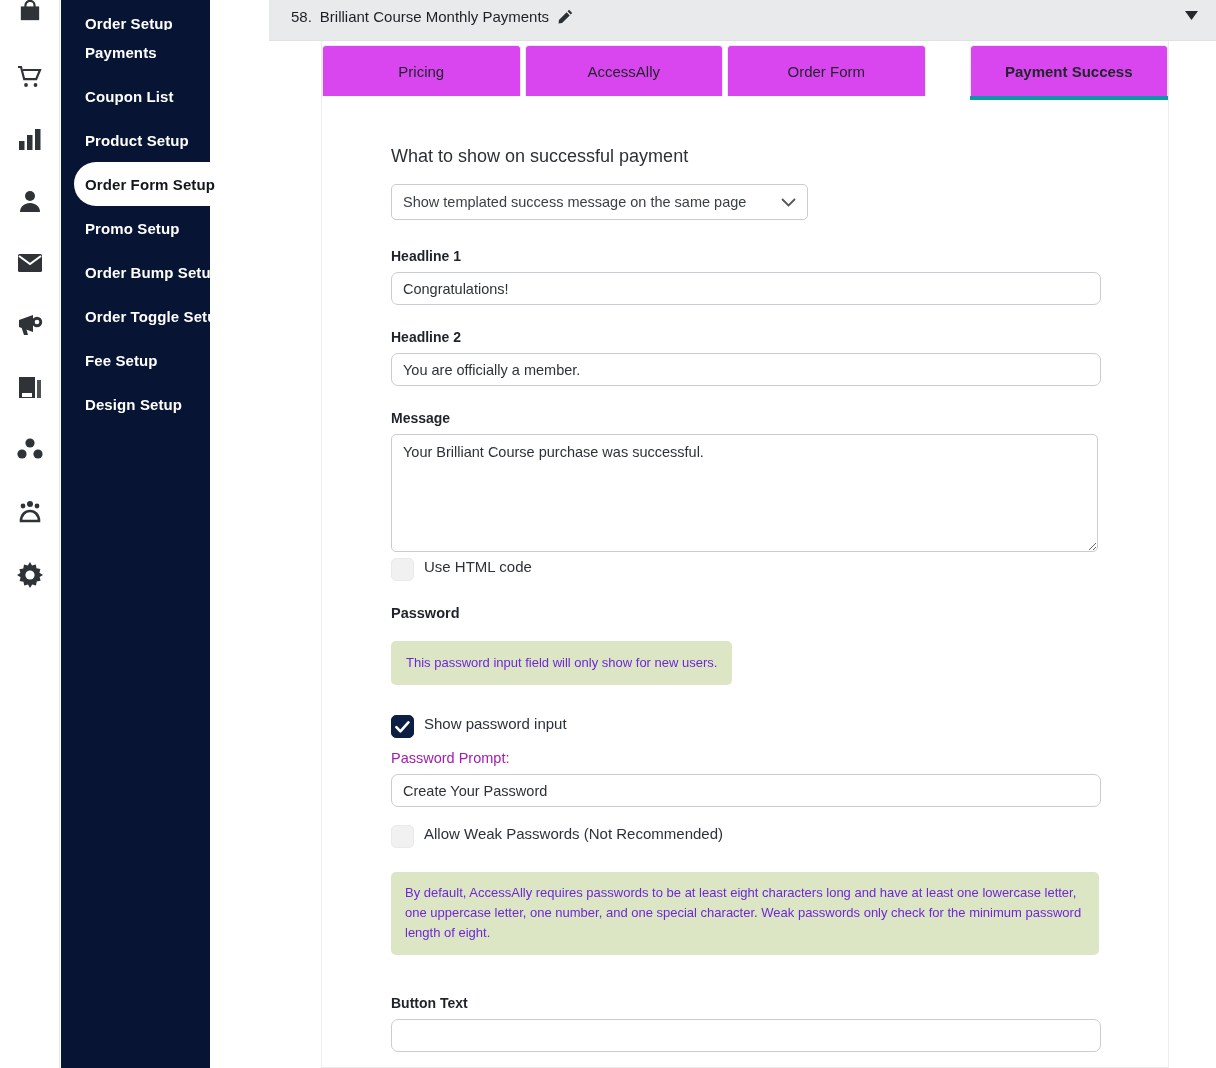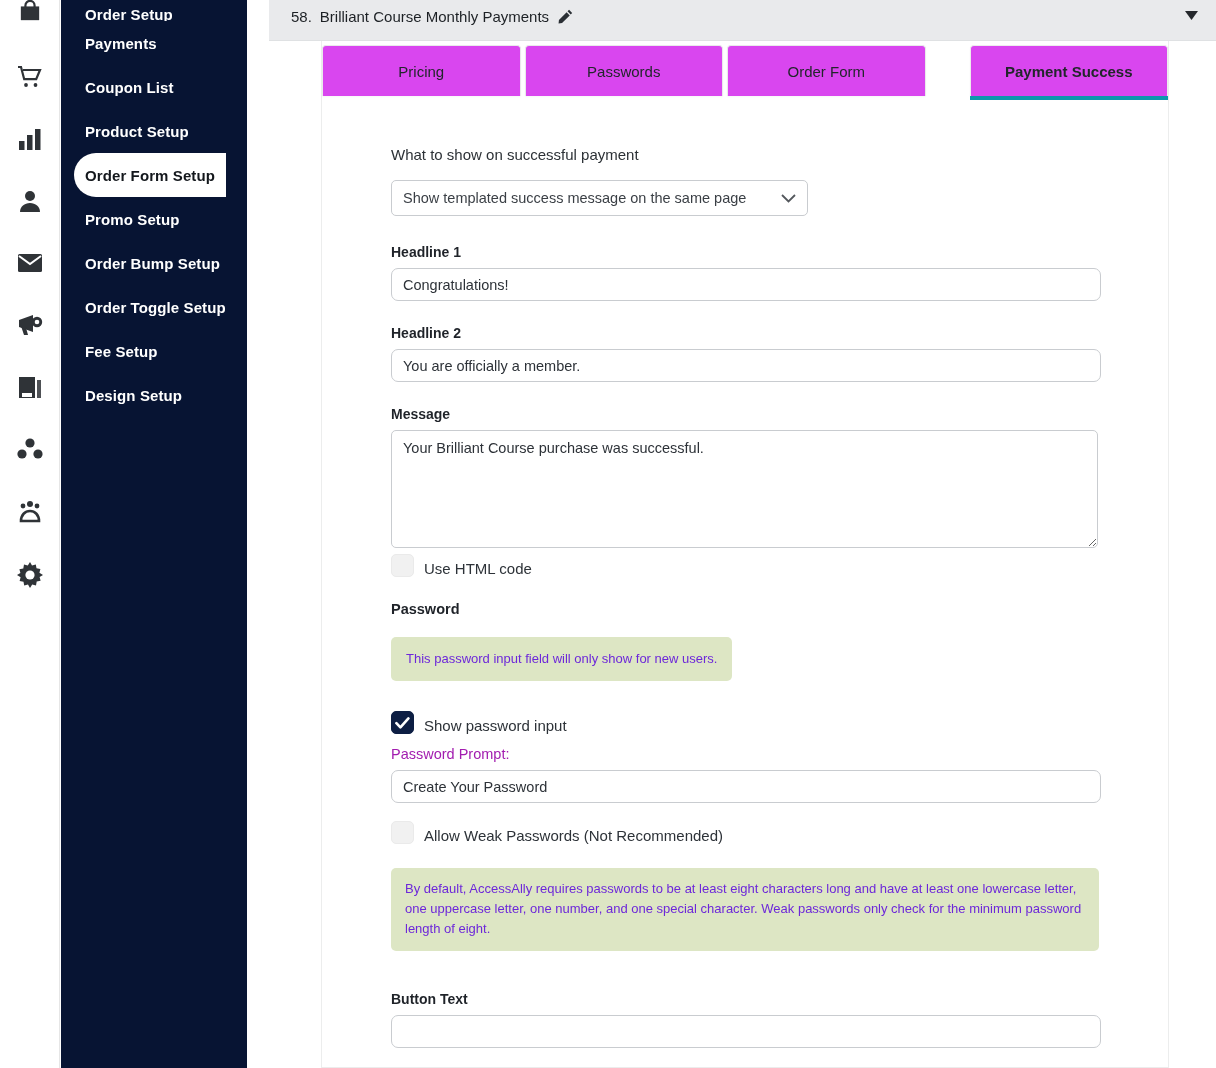--- a/index.html
+++ b/index.html
@@ -24,23 +24,23 @@
     width: 60px; height: 54px;
     display: flex; align-items: center; justify-content: center;
     color: #2f3337;
     position: relative;
   }
   .rail-icon svg { display: block; }
 
   
   .submenu {
     position: absolute; left: 61px; top: 0;
-    width: 186px; height: 1068px;
+    width: 149px; height: 1068px;
     background: #071433;
-    padding-top: 7px;
+    padding-top: 16px;
   }
   .menu-item {
     position: relative;
     height: 44px;
     display: flex; align-items: center;
     padding-left: 24px;
     color: #ffffff;
     font-size: 15px;
     font-weight: 600;
     letter-spacing: .1px;
@@ -131,21 +131,21 @@
     position: absolute;
     left: 0; right: 0; bottom: 0;
     height: 1px; background: #ececec;
   }
 
   
   .form {
     padding: 50px 53px 0 69px;
   }
   .section-title {
-    font-size: 15px;
+    font-size: 18px;
     color: #2c3136;
     margin: 0 0 17px 0;
     font-weight: 400;
   }
   .select-wrap {
     position: relative;
     display: inline-block;
     width: 417px;
     margin-bottom: 28px;
   }
@@ -206,21 +206,21 @@
     font-size: 14.5px;
     font-family: "Liberation Sans", sans-serif;
     color: #2d3238;
     padding: 8px 11px;
     resize: both;
     outline: none;
     line-height: 1.35;
   }
 
   .check-row {
-    display: flex; align-items: flex-end;
+    display: flex; align-items: flex-start;
     gap: 10px;
     margin-top: 6px;
   }
   .checkbox {
     width: 23px; height: 23px;
     border-radius: 5px;
     background: #f1f1f1;
     border: 1px solid #eaeaea;
     flex: none;
   }
@@ -377,21 +377,21 @@
     </div>
 
     <div class="panel">
 
       <div class="tabs">
         <div class="tab-sep"></div>
         <div class="tab">
           <span>Pricing</span>
         </div>
         <div class="tab">
-          <span>Passwords</span>
+          <span>AccessAlly</span>
         </div>
         <div class="tab">
           <span>Order Form</span>
         </div>
         <div class="tab active">
           <span>Payment Success</span>
         </div>
       </div>
 
       <div class="form">

